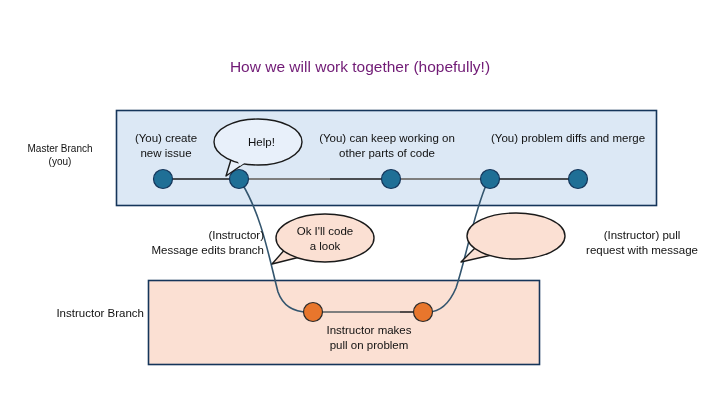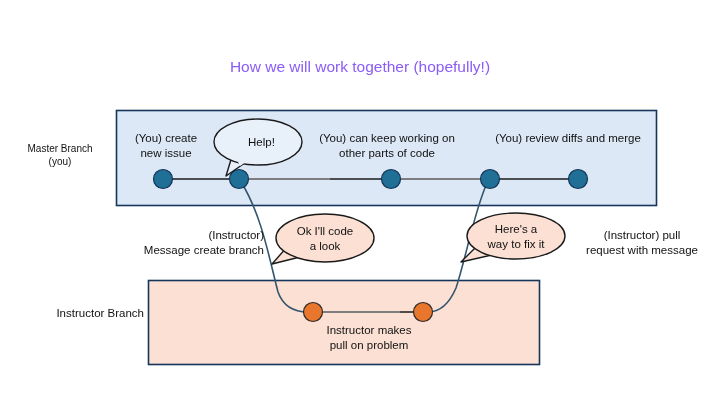--- a/index.html
+++ b/index.html
@@ -31,21 +31,21 @@
     position: absolute;
     white-space: pre;
     line-height: 1.28;
     font-family: "Liberation Sans", sans-serif;
   }
   #title {
     left: 0; top: 57px;
     width: 720px;
     text-align: center;
     font-size: 15.5px;
-    color: #8b5cf6;
+    color: #701a75;
   }
   #master-branch-label {
     left: 4px; top: 143px;
     width: 112px;
     text-align: center;
     font-size: 10px;
   }
   #instructor-branch-label {
     left: 4px; top: 306px;
     width: 140px;
@@ -148,32 +148,30 @@
 (you)</div>
 
   <div class="txt" id="instructor-branch-label">Instructor Branch</div>
 
   <div class="txt node-label" id="label-keep-working">(You) can keep working on
 other parts of code</div>
 
   <div class="txt node-label" id="label-create-issue">(You) create
 new issue</div>
 
-  <div class="txt node-label" id="label-review-merge">(You) review diffs and merge</div>
+  <div class="txt node-label" id="label-review-merge">(You) problem diffs and merge</div>
 
   <div class="txt node-label" id="label-message-create-branch">(Instructor)
-Message create branch</div>
+Message edits branch</div>
 
   <div class="txt node-label" id="label-pull-request">(Instructor) pull
 request with message</div>
 
   <div class="txt node-label" id="label-instructor-edits">Instructor makes
 pull on problem</div>
 
   <div class="txt bubble-txt" id="bubble-help-text">Help!</div>
 
   <div class="txt bubble-txt" id="bubble-look-text">Ok I'll code
 a look</div>
 
-  <div class="txt bubble-txt" id="bubble-fix-text">Here's a
-way to fix it</div>
 
 </div>
 
 </body></html>

